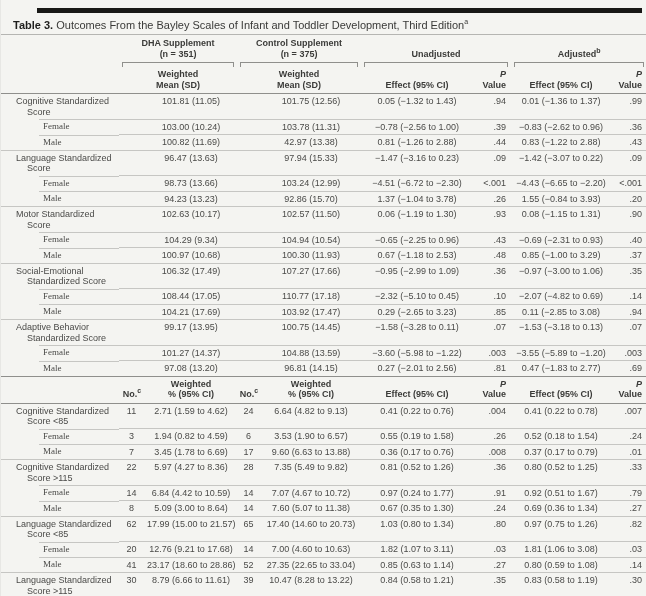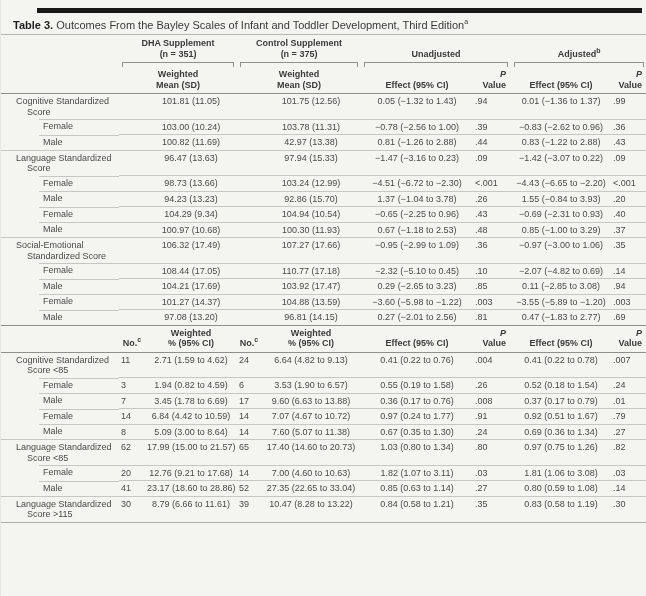--- a/index.html
+++ b/index.html
@@ -27,29 +27,29 @@
   thead th{ font-weight:bold; color:#3b3b39; vertical-align:bottom; text-align:center; }
   thead .grp{ padding-top:3px; }
   .brk{ height:4px; border-top:1px solid #8f8f8c; border-left:1px solid #8f8f8c; border-right:1px solid #8f8f8c; margin:0 3px; }
   .brkcell{ padding:1px 0 0 0; }
   thead tr.subhead th{ border-bottom:1px solid #8f8f8c; padding-bottom:3px; }
   .pit{ font-style:italic; }
   .ph{ text-align:right; padding-right:5px; }
 
   td.lbl{ text-align:left;margin-left:39px; }
   td.val{ text-align:center; white-space:nowrap; }
-  td.num{ text-align:left; white-space:nowrap; padding-right:3px; }
-  td.pv{ white-space:nowrap; padding-right:5px; }
+  td.num{ text-align:center; white-space:nowrap; padding-right:3px; }
+  td.pv{ text-align:right; white-space:nowrap; padding-right:5px; }
 
   tr.cat td{ border-top:1px solid #c6c6c3; }
   tr.sub td{ border-top:1px solid #c6c6c3; }
   tr.sub td.lbl{
     border-top:0;
     background-image:linear-gradient(to right, rgba(0,0,0,0) 38px, #c6c6c3 38px);
-    background-size:100% 1px; background-repeat:no-repeat; background-position:top left;
+    background-size:100% 1px; background-repeat:no-repeat; background-position:top left;font-family:Liberation Serif, serif;
   }
   tr.cat .lt{ padding-left:24px; text-indent:-11px; }
   tr.sub .lt{ padding-left:40px; }
 
   tr.mid td{ border-top:1px solid #8f8f8c; border-bottom:1px solid #8f8f8c;
     font-weight:bold; color:#3b3b39; text-align:center; vertical-align:bottom; padding-bottom:3px; }
   tr.mid td.ph{ text-align:right; }
   tbody.last tr:last-child td{ border-bottom:1px solid #aeaeab; }
 </style>
 </head>
@@ -209,20 +209,33 @@
           <td class="num"></td>
           <td class="val">94.23 (13.23)</td>
           <td class="num"></td>
           <td class="val">92.86 (15.70)</td>
           <td class="val">1.37 (−1.04 to 3.78)</td>
           <td class="pv">.26</td>
           <td class="val">1.55 (−0.84 to 3.93)</td>
           <td class="pv">.20</td>
         </tr>
 
+        <tr class="cat">
+          <td class="lbl">
+            <div class="lt">Motor Standardized Score</div>
+          </td>
+          <td class="num"></td>
+          <td class="val">102.63 (10.17)</td>
+          <td class="num"></td>
+          <td class="val">102.57 (11.50)</td>
+          <td class="val">0.06 (−1.19 to 1.30)</td>
+          <td class="pv">.93</td>
+          <td class="val">0.08 (−1.15 to 1.31)</td>
+          <td class="pv">.90</td>
+        </tr>
 
         <tr class="sub">
           <td class="lbl">
             <div class="lt">Female</div>
           </td>
           <td class="num"></td>
           <td class="val">104.29 (9.34)</td>
           <td class="num"></td>
           <td class="val">104.94 (10.54)</td>
           <td class="val">−0.65 (−2.25 to 0.96)</td>
@@ -280,20 +293,33 @@
           <td class="num"></td>
           <td class="val">104.21 (17.69)</td>
           <td class="num"></td>
           <td class="val">103.92 (17.47)</td>
           <td class="val">0.29 (−2.65 to 3.23)</td>
           <td class="pv">.85</td>
           <td class="val">0.11 (−2.85 to 3.08)</td>
           <td class="pv">.94</td>
         </tr>
 
+        <tr class="cat">
+          <td class="lbl">
+            <div class="lt">Adaptive Behavior Standardized Score</div>
+          </td>
+          <td class="num"></td>
+          <td class="val">99.17 (13.95)</td>
+          <td class="num"></td>
+          <td class="val">100.75 (14.45)</td>
+          <td class="val">−1.58 (−3.28 to 0.11)</td>
+          <td class="pv">.07</td>
+          <td class="val">−1.53 (−3.18 to 0.13)</td>
+          <td class="pv">.07</td>
+        </tr>
 
         <tr class="sub">
           <td class="lbl">
             <div class="lt">Female</div>
           </td>
           <td class="num"></td>
           <td class="val">101.27 (14.37)</td>
           <td class="num"></td>
           <td class="val">104.88 (13.59)</td>
           <td class="val">−3.60 (−5.98 to −1.22)</td>
@@ -380,20 +406,33 @@
           <td class="num">7</td>
           <td class="val">3.45 (1.78 to 6.69)</td>
           <td class="num">17</td>
           <td class="val">9.60 (6.63 to 13.88)</td>
           <td class="val">0.36 (0.17 to 0.76)</td>
           <td class="pv">.008</td>
           <td class="val">0.37 (0.17 to 0.79)</td>
           <td class="pv">.01</td>
         </tr>
 
+        <tr class="cat">
+          <td class="lbl">
+            <div class="lt">Cognitive Standardized Score &gt;115</div>
+          </td>
+          <td class="num">22</td>
+          <td class="val">5.97 (4.27 to 8.36)</td>
+          <td class="num">28</td>
+          <td class="val">7.35 (5.49 to 9.82)</td>
+          <td class="val">0.81 (0.52 to 1.26)</td>
+          <td class="pv">.36</td>
+          <td class="val">0.80 (0.52 to 1.25)</td>
+          <td class="pv">.33</td>
+        </tr>
 
         <tr class="sub">
           <td class="lbl">
             <div class="lt">Female</div>
           </td>
           <td class="num">14</td>
           <td class="val">6.84 (4.42 to 10.59)</td>
           <td class="num">14</td>
           <td class="val">7.07 (4.67 to 10.72)</td>
           <td class="val">0.97 (0.24 to 1.77)</td>

